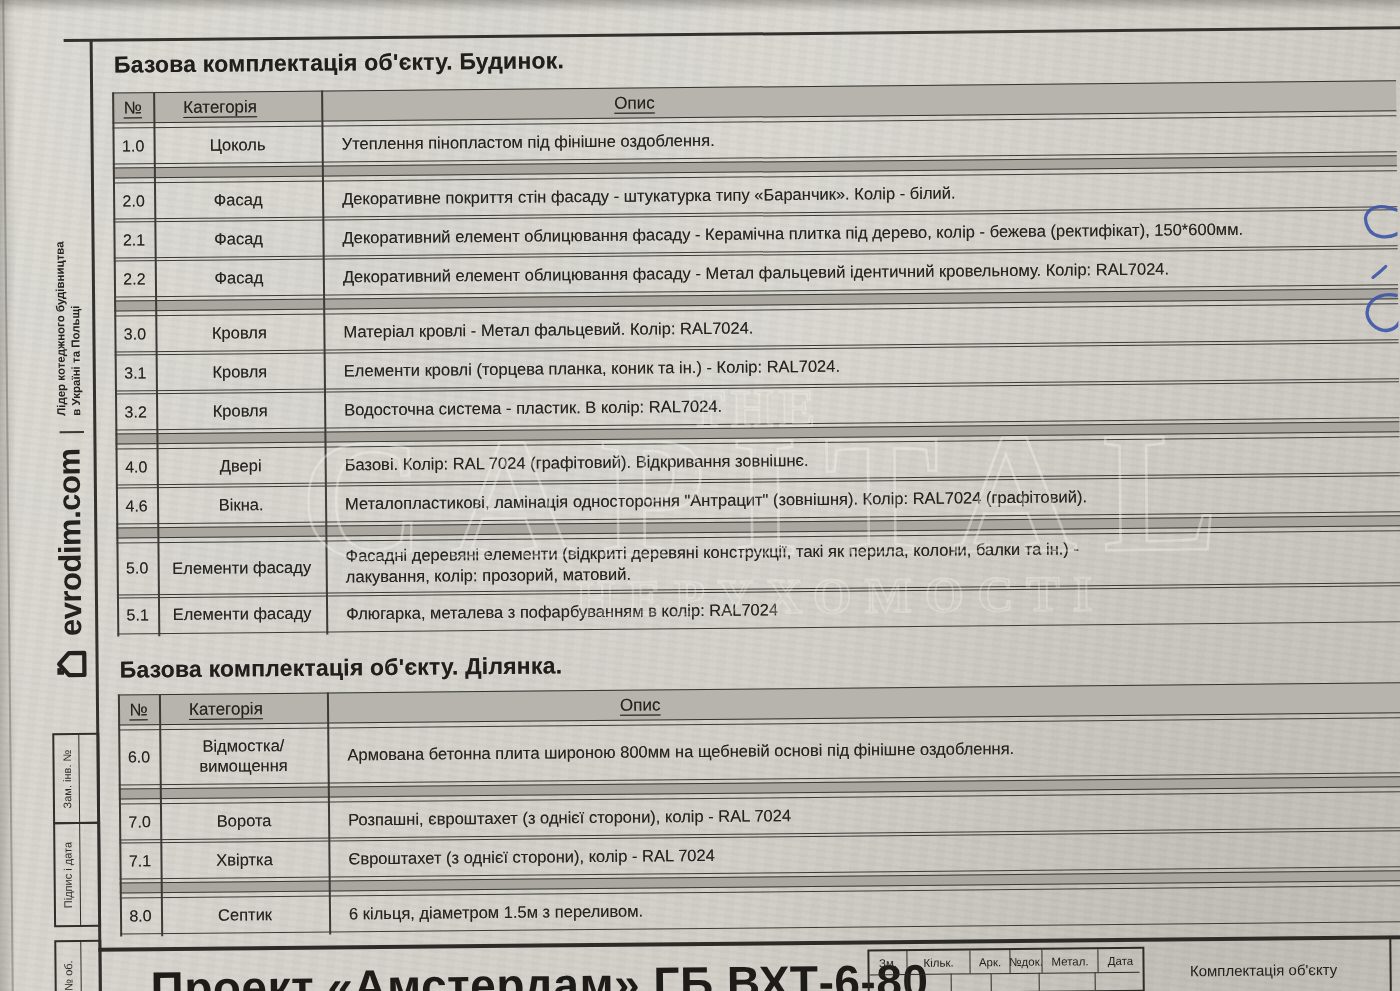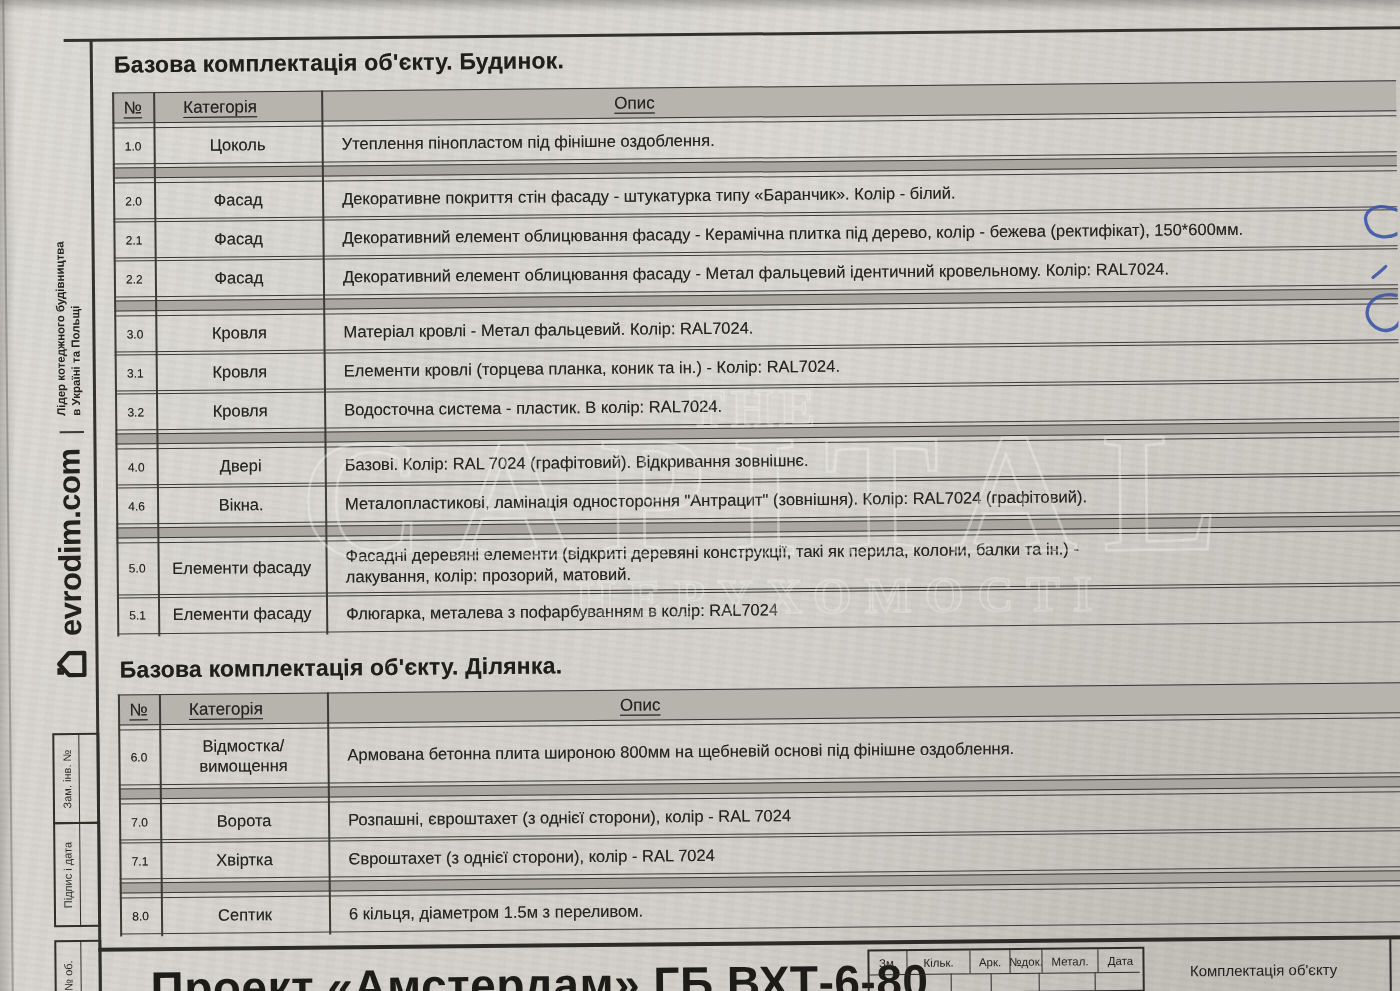--- a/index.html
+++ b/index.html
@@ -99,21 +99,21 @@
 
   .t-row {
     display: flex; align-items: stretch;
     min-height: 35px;
     border-top: 1.6px solid #3b3a37; border-bottom: 1.6px solid #3b3a37;
     margin-bottom: 2px;
   }
   #table2 .t-row:first-of-type { min-height: 54px; }
   .cell-num {
     width: 41px; display: flex; align-items: center; justify-content: center;
-    font-size: 12px;
+    font-size: 16px;
   }
   .cell-cat {
     width: 168px; display: flex; align-items: center; justify-content: center;
     text-align: center; font-size: 16.5px; white-space: pre-line; line-height: 1.2;
   }
   .cell-desc {
     flex: 1; display: flex; align-items: center;
     padding: 4px 8px 4px 20px;
     font-size: 16.5px; line-height: 1.3; white-space: pre-line;
   }

